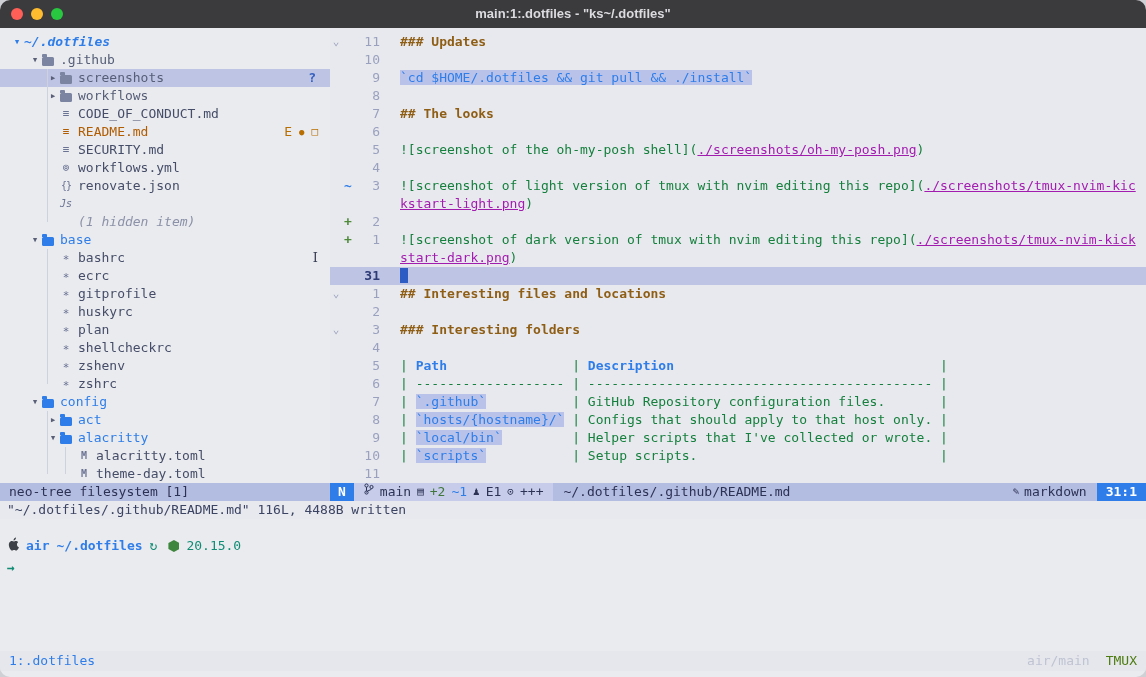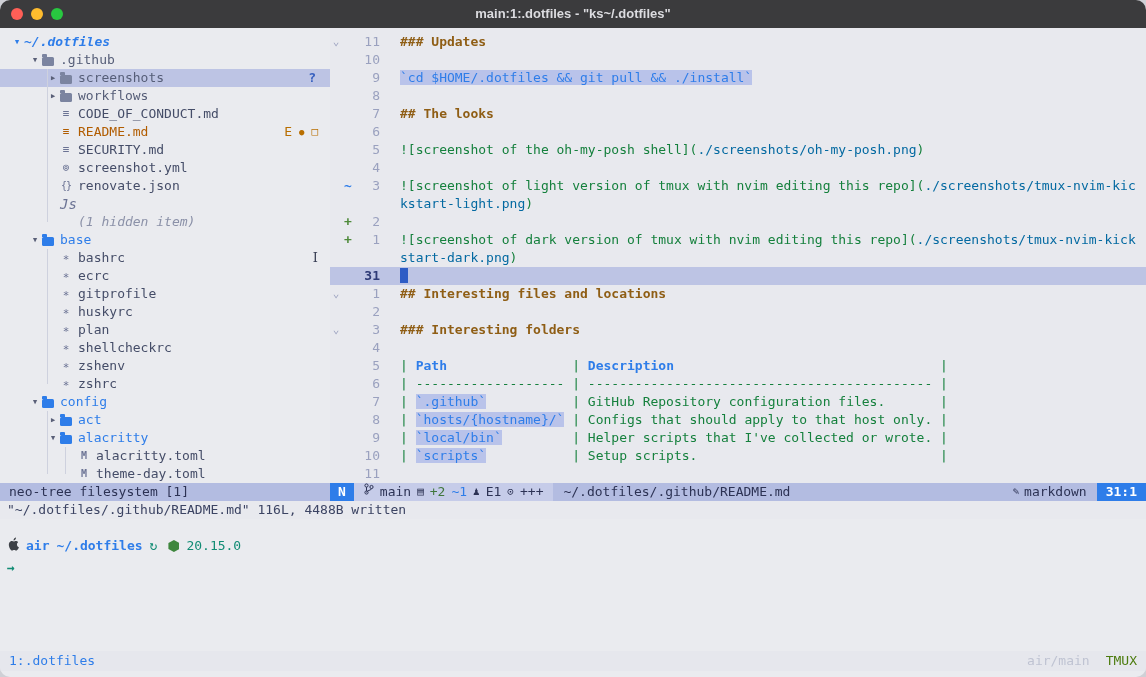--- a/index.html
+++ b/index.html
@@ -15,21 +15,21 @@
   .main{display:flex;height:455px;}
   .neotree{width:330px;flex:none;position:relative;background:#eaebef;padding-top:5px;box-sizing:border-box;}
   .editor{flex:1;background:#e8e9ee;padding-top:5px;box-sizing:border-box;overflow:hidden;}
   .guide{position:absolute;width:1px;background:#ced1de;}
   
   .trow{display:flex;align-items:center;height:18px;white-space:pre;}
   .trow.sel{background:#bdc4e4;}
   .tarrow{width:14px;flex:none;text-align:center;color:#5a6078;font-size:11px;}
   .ficon{flex:none;width:12px;margin-right:6px;text-align:center;}
   .glyph{font-size:11px;color:#6b7394;}
-  .g-js{font-style:italic;font-size:14px;}
+  .g-js{font-style:italic;font-size:10px;}
   .g-toml{font-weight:bold;font-size:10px;}
   .g-json{font-size:10px;letter-spacing:-1px;}
   .folder{width:12px;height:9px;border-radius:1.5px;background:currentColor;position:relative;margin-top:2px;color:#7b84a0;}
   .folder::before{content:"";position:absolute;top:-3px;left:0;width:5px;height:3px;border-radius:1px 1px 0 0;background:currentColor;}
   .c-root{color:#2e7de9;font-weight:bold;font-style:italic;}
   .c-root .tarrow{color:#2e7de9;}
   .c-dim{color:#565e78;}
   .c-dir{color:#2e7de9;}
   .c-dir .folder{color:#2e7de9;}
   .c-file{color:#454d68;}
@@ -47,21 +47,21 @@
   .efold{width:12px;flex:none;text-align:center;color:#9aa1bf;font-size:11px;}
   .esign{width:12px;flex:none;text-align:center;}
   .s-add{color:#4e8a3a;font-weight:bold;}
   .s-chg{color:#2e7de9;font-weight:bold;}
   .enum{width:26px;flex:none;text-align:right;color:#9aa1bf;}
   .enum.curnum{color:#2f3b77;font-weight:bold;}
   .etext{margin-left:20px;flex:1;white-space:pre;}
   .seg-t{color:#15803d;}
   .seg-h{color:#8f5e15;font-weight:bold;}
   .seg-code{color:#2e7de9;background:#b9c3ea;}
-  .seg-u{color:#0369a1;}
+  .seg-u{color:#a21caf;text-decoration:underline;}
   .seg-th{color:#2e7de9;font-weight:bold;}
   .blockcursor{display:inline-block;width:8px;height:15px;background:#2e5cc5;vertical-align:-3px;}
   
   .statusrow{display:flex;height:18px;}
   .nt-status{width:330px;flex:none;background:#b3bce1;color:#2c3254;padding-left:9px;box-sizing:border-box;}
   .ed-status{flex:1;display:flex;background:#b3bce1;color:#2c3254;}
   .mode{background:#2e7de9;color:#fff;font-weight:bold;padding:0 8px;}
   .gitseg{background:#c6cce9;padding:0 10px;display:flex;gap:6px;align-items:center;}
   .sl-icon{font-size:11px;}
   .addtxt{color:#40763c;}
@@ -105,21 +105,21 @@
   <div class="main">
     <div class="neotree">
       <div id="tree-rows">
           <div class="trow c-root" style="padding-left: 10px;"><span class="tarrow">▾</span><span class="tlabel">~/.dotfiles</span></div>
           <div class="trow c-dim" style="padding-left: 28px;"><span class="tarrow">▾</span><span class="ficon folder"></span><span class="tlabel">.github</span></div>
           <div class="trow c-dim sel" style="padding-left: 46px;"><span class="tarrow">▸</span><span class="ficon folder"></span><span class="tlabel">screenshots</span><span class="tbadge-q">?</span></div>
           <div class="trow c-dim" style="padding-left: 46px;"><span class="tarrow">▸</span><span class="ficon folder"></span><span class="tlabel">workflows</span></div>
           <div class="trow c-file" style="padding-left: 46px;"><span class="tarrow"></span><span class="ficon glyph g-md">≡</span><span class="tlabel">CODE_OF_CONDUCT.md</span></div>
           <div class="trow c-orange" style="padding-left: 46px;"><span class="tarrow"></span><span class="ficon glyph g-md">≡</span><span class="tlabel">README.md</span><span class="tmarks"><span class="m1">E</span><span class="m2">●</span><span class="m3">□</span></span></div>
           <div class="trow c-file" style="padding-left: 46px;"><span class="tarrow"></span><span class="ficon glyph g-md">≡</span><span class="tlabel">SECURITY.md</span></div>
-          <div class="trow c-file" style="padding-left: 46px;"><span class="tarrow"></span><span class="ficon glyph g-yml">⊚</span><span class="tlabel">screenshot.yml</span></div>
+          <div class="trow c-file" style="padding-left: 46px;"><span class="tarrow"></span><span class="ficon glyph g-yml">⊚</span><span class="tlabel">workflows.yml</span></div>
           <div class="trow c-file" style="padding-left: 46px;"><span class="tarrow"></span><span class="ficon glyph g-json">{}</span><span class="tlabel">renovate.json</span></div>
           <div class="trow c-file" style="padding-left: 46px;"><span class="tarrow"></span><span class="ficon glyph g-js">Js</span></div>
           <div class="trow c-note" style="padding-left: 64px;"><span class="tarrow"></span><span class="tlabel">(1 hidden item)</span></div>
           <div class="trow c-dir" style="padding-left: 28px;"><span class="tarrow">▾</span><span class="ficon folder"></span><span class="tlabel">base</span></div>
           <div class="trow c-file" style="padding-left: 46px;"><span class="tarrow"></span><span class="ficon glyph g-shell">∗</span><span class="tlabel">bashrc</span><span class="ibeam">I</span></div>
           <div class="trow c-file" style="padding-left: 46px;"><span class="tarrow"></span><span class="ficon glyph g-shell">∗</span><span class="tlabel">ecrc</span></div>
           <div class="trow c-file" style="padding-left: 46px;"><span class="tarrow"></span><span class="ficon glyph g-shell">∗</span><span class="tlabel">gitprofile</span></div>
           <div class="trow c-file" style="padding-left: 46px;"><span class="tarrow"></span><span class="ficon glyph g-shell">∗</span><span class="tlabel">huskyrc</span></div>
           <div class="trow c-file" style="padding-left: 46px;"><span class="tarrow"></span><span class="ficon glyph g-shell">∗</span><span class="tlabel">plan</span></div>
           <div class="trow c-file" style="padding-left: 46px;"><span class="tarrow"></span><span class="ficon glyph g-shell">∗</span><span class="tlabel">shellcheckrc</span></div>

